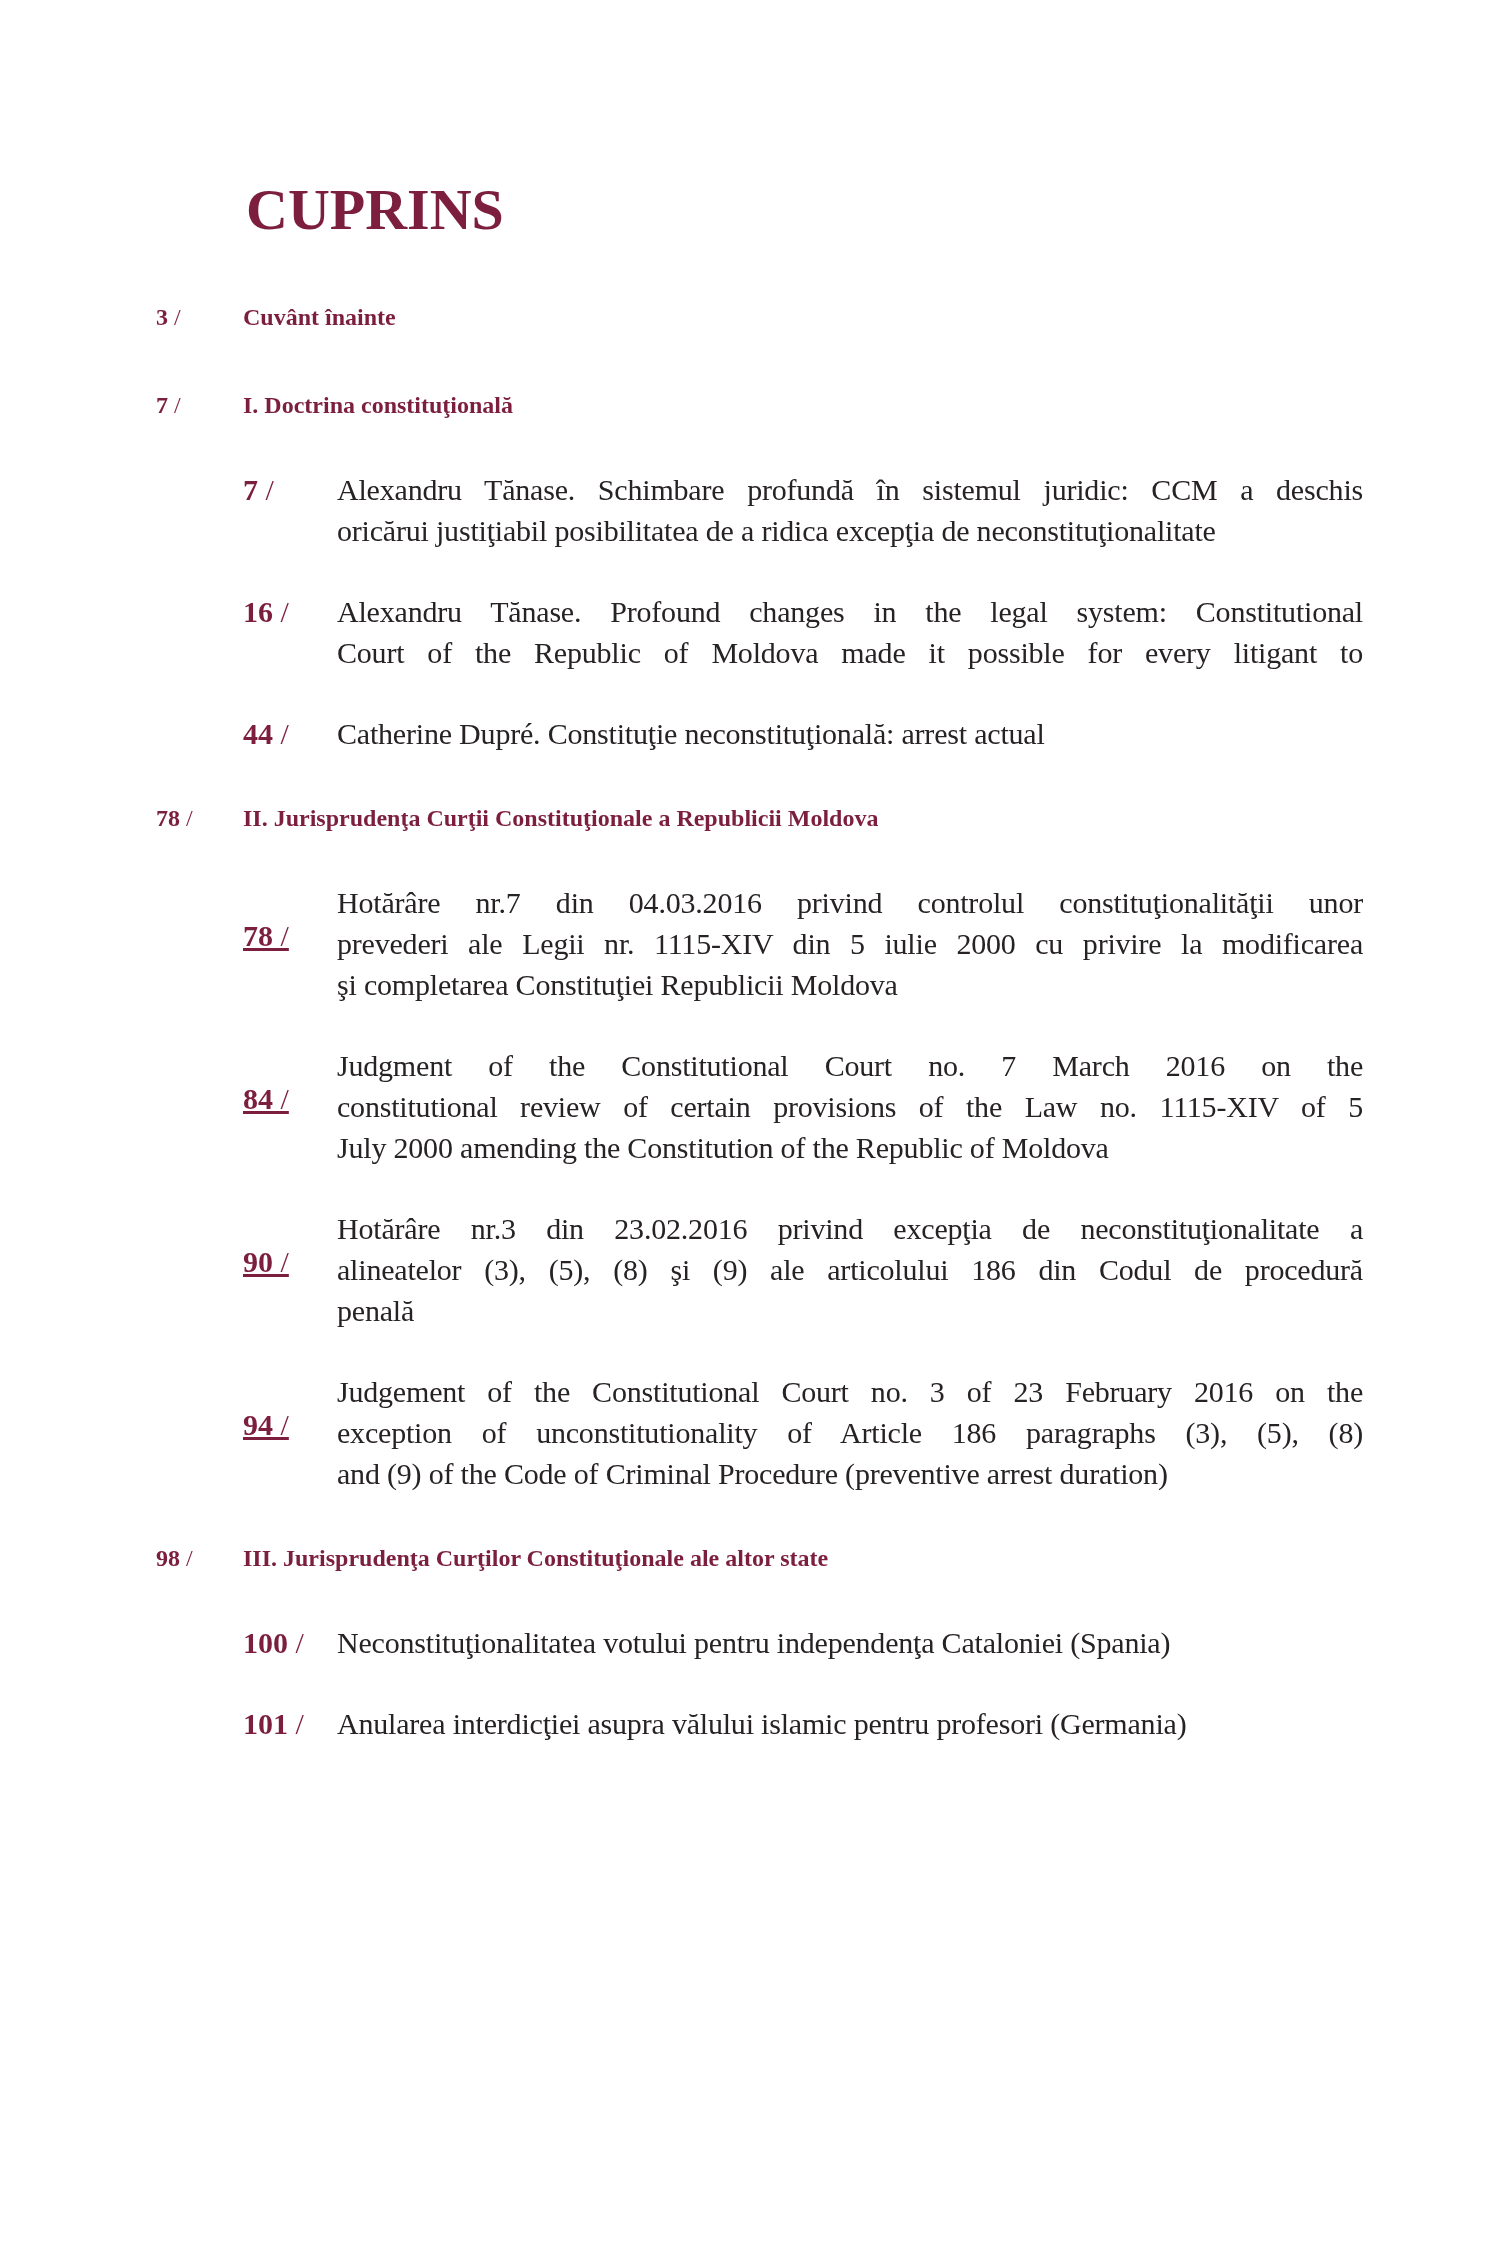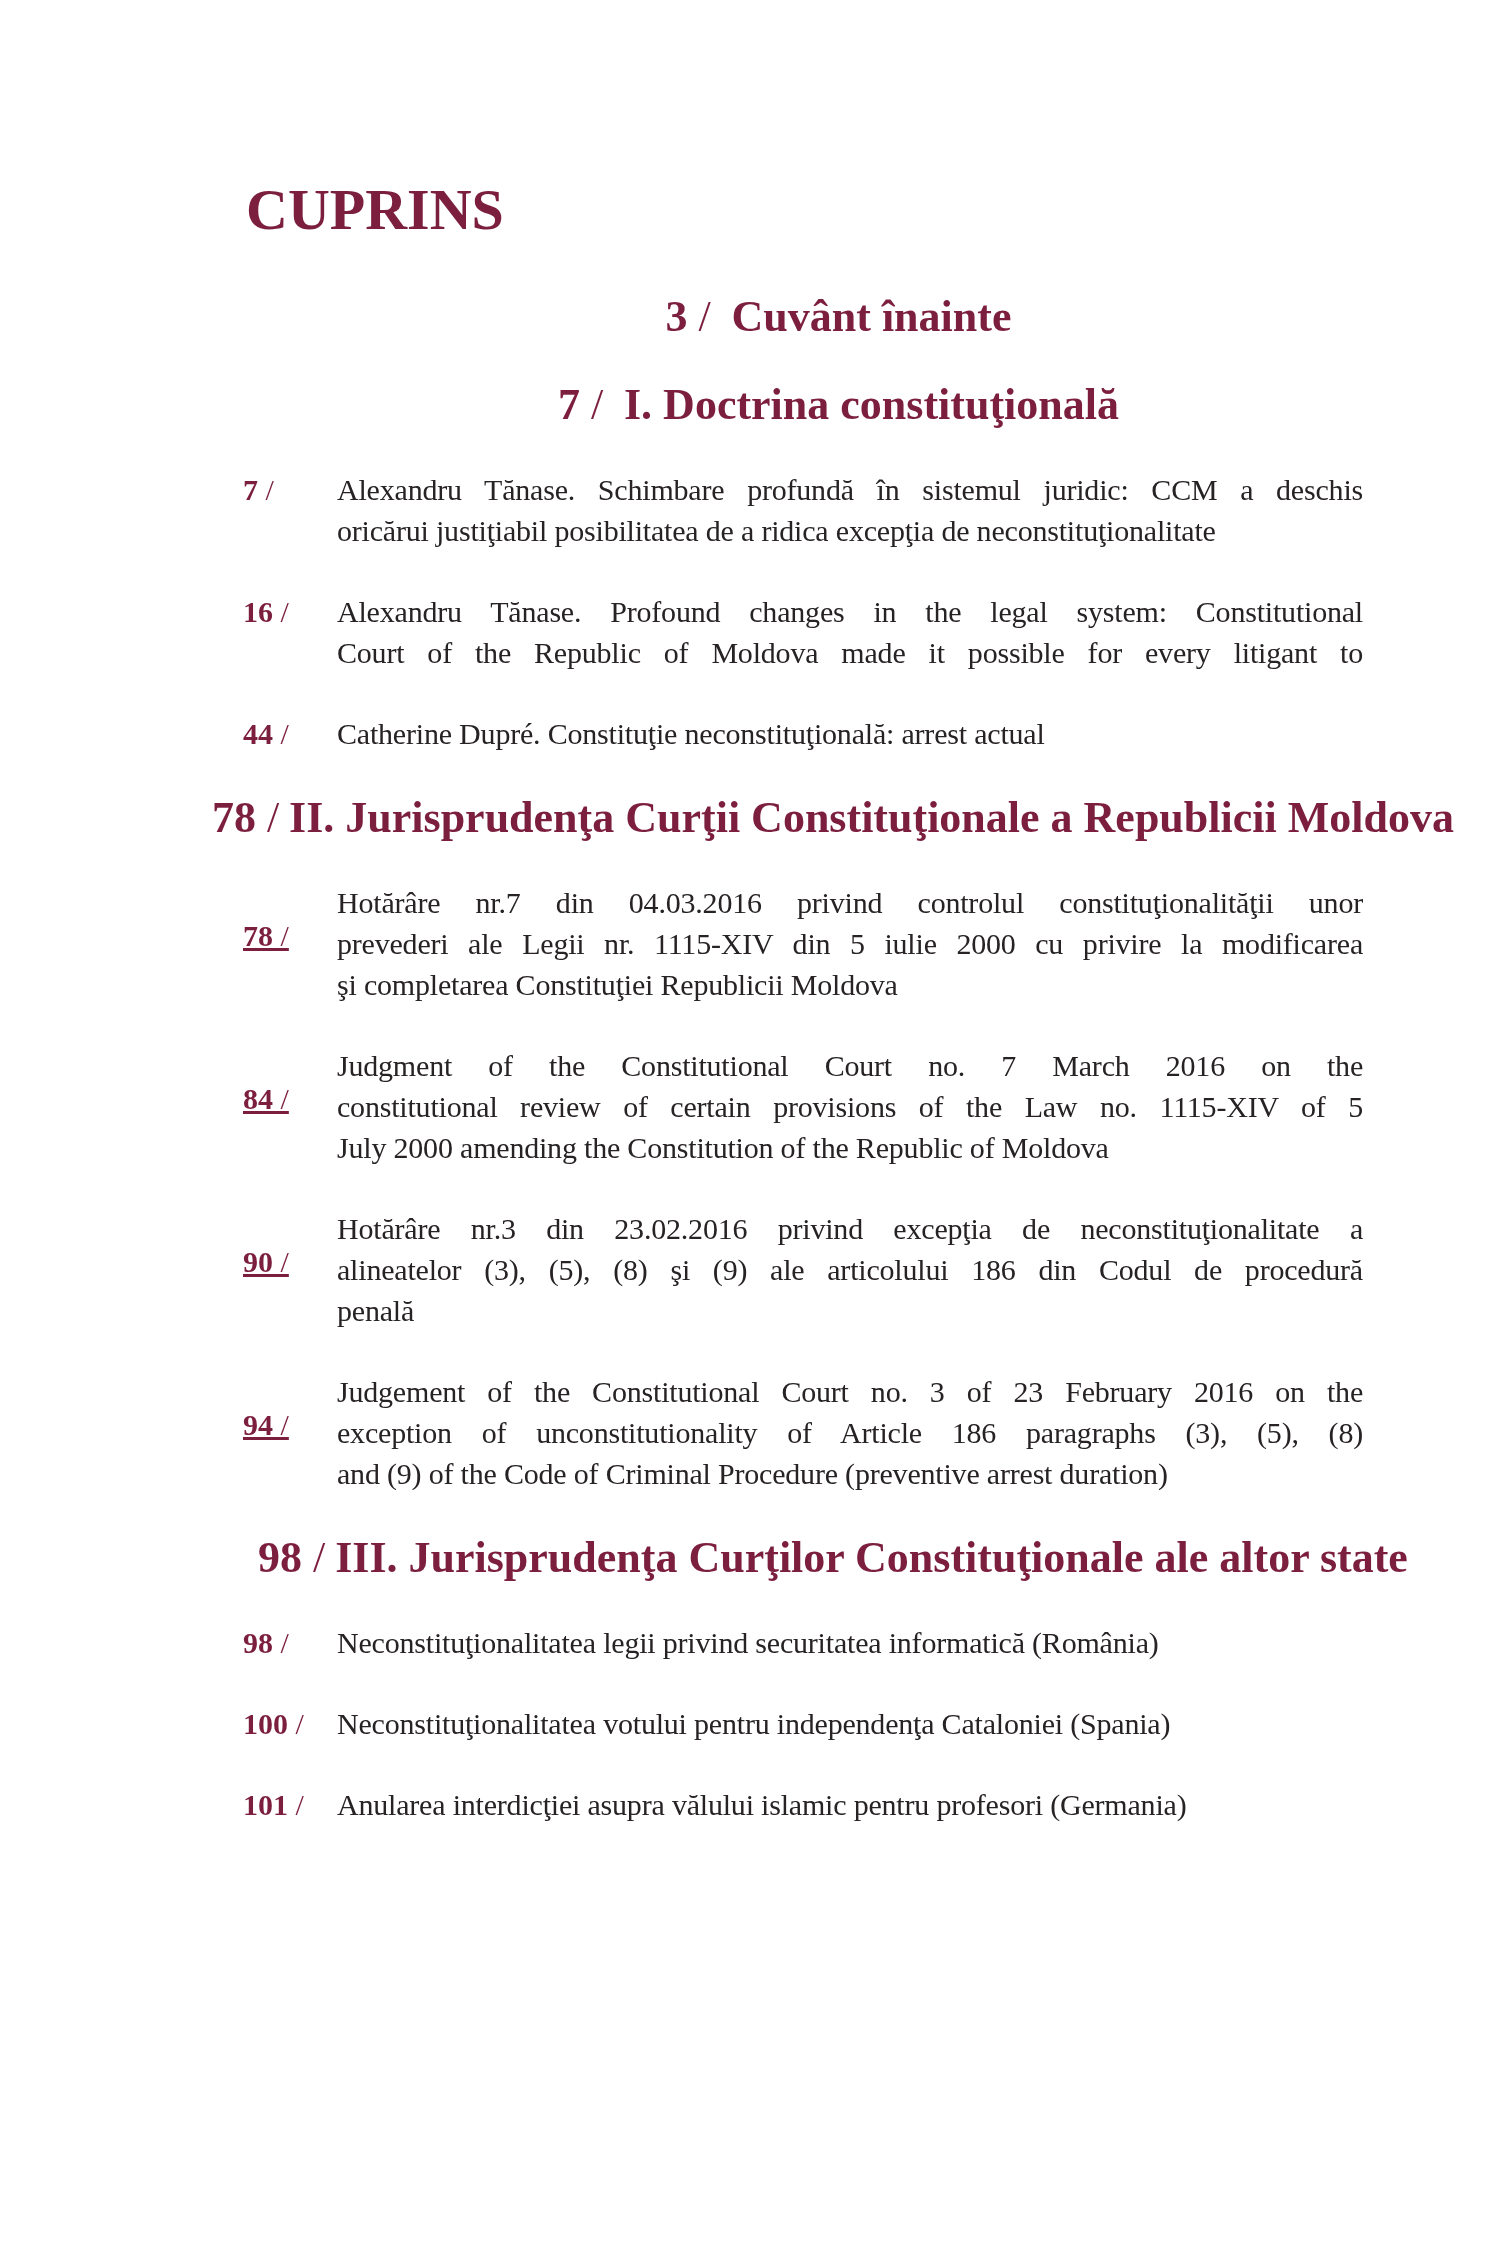--- a/index.html
+++ b/index.html
@@ -22,26 +22,25 @@
     font-size:58px;
     line-height:1;
     font-weight:bold;
     color:var(--accent);
     letter-spacing:0;
   }
   
   .row-section{
     margin-left:156px;
     margin-top:40px;
-    font-size:44px;
+    font-size:24px;
     line-height:48px;
     font-weight:bold;
     color:var(--accent);
     white-space:nowrap;
-    text-align:center;
   }
   #toc .row-section:first-child{margin-top:54px;}
   .row-section .numcol{
     display:inline-block;
     width:87px;
     vertical-align:top;
   }
   .sep{font-weight:normal;}
   
   .row-entry{
@@ -124,26 +123,20 @@
       <div class="row-entry num-line2">
         <span class="numcol"><span class="num">94</span><span class="sep"> / </span></span>
         <div class="text">
           <div class="line j">Judgement of the Constitutional Court no. 3 of 23 February 2016 on the</div>
           <div class="line j">exception of unconstitutionality of Article 186 paragraphs (3), (5), (8)</div>
           <div class="line">and (9) of the Code of Criminal Procedure  (preventive arrest duration)</div>
         </div>
       </div>
       <div class="row-section"><span class="numcol"><span class="num">98</span><span class="sep"> / </span></span><span class="sec-label">III. Jurisprudenţa Curţilor Constituţionale ale altor state</span></div>
       <div class="row-entry">
-        <span class="numcol"><span class="num">98</span><span class="sep"> / </span></span>
-        <div class="text">
-          <div class="line">Neconstituţionalitatea legii privind securitatea informatică  (România)</div>
-        </div>
-      </div>
-      <div class="row-entry">
         <span class="numcol"><span class="num">100</span><span class="sep"> / </span></span>
         <div class="text">
           <div class="line">Neconstituţionalitatea votului pentru independenţa Cataloniei (Spania)</div>
         </div>
       </div>
       <div class="row-entry">
         <span class="numcol"><span class="num">101</span><span class="sep"> / </span></span>
         <div class="text">
           <div class="line">Anularea interdicţiei asupra vălului islamic pentru profesori  (Germania)</div>
         </div>

